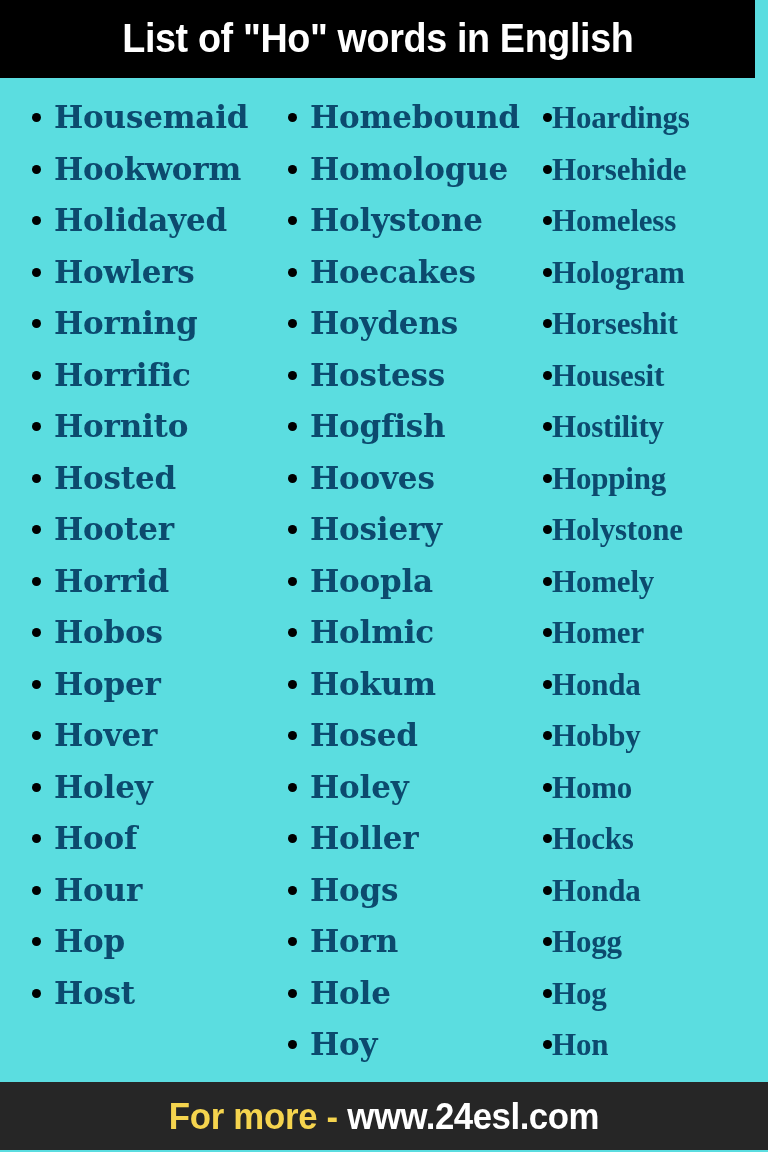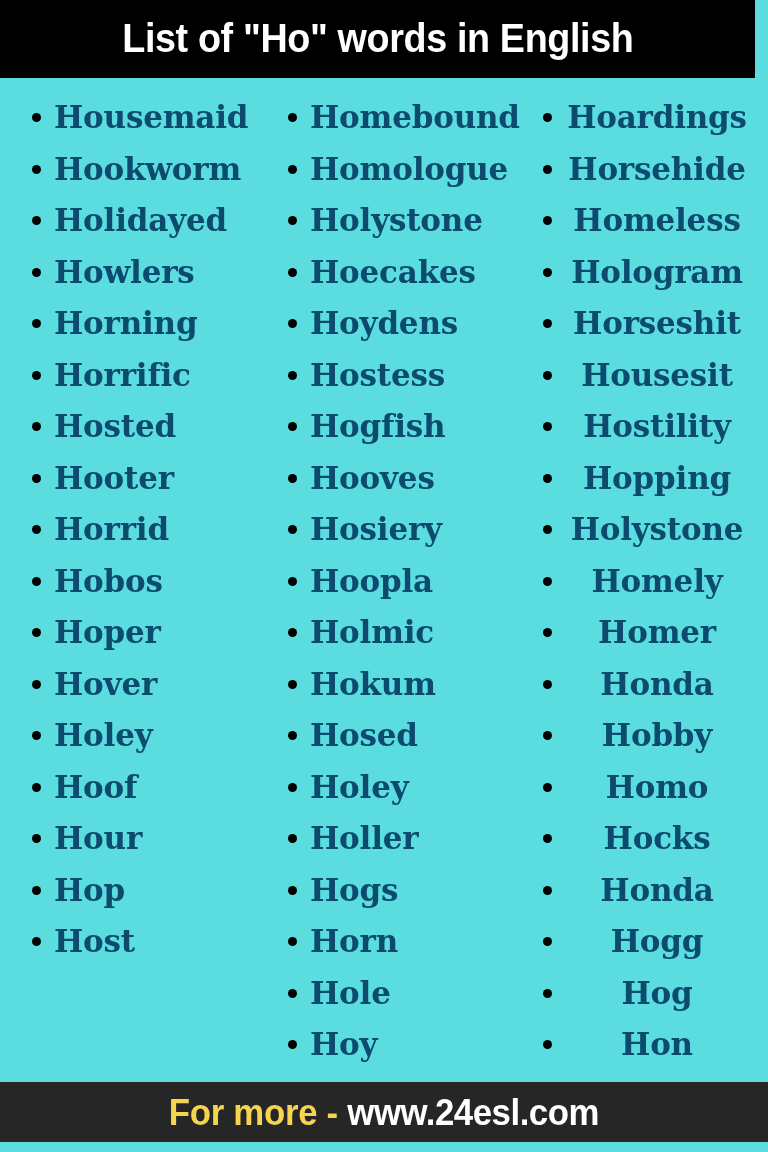--- a/index.html
+++ b/index.html
@@ -86,32 +86,33 @@
     font-family: "DejaVu Serif", "Liberation Serif", serif;
     font-weight: bold;
     font-size: 31px;
     line-height: 51.5px;
     white-space: nowrap;
     letter-spacing: -0.2px;
   }
   
   .col-3 .word-text {
     flex: 1 1 auto;
-    text-align: center;
+    text-align: left;
     padding-right: 6px;
+    font-family: Liberation Serif, serif;
   }
   .col-3 .bullet-dot { margin-right: 0; }
 
   
   .footer-bar {
     position: absolute;
     left: 0;
     top: 1082px;
     width: 768px;
-    height: 60px;
+    height: 68px;
     background: #262626;
     display: flex;
     align-items: center;
     justify-content: center;
     box-sizing: border-box;
   }
   .footer-inner {
     display: flex;
     align-items: baseline;
     white-space: nowrap;
@@ -162,20 +163,24 @@
       <li class="word-item">
           <span class="bullet-dot"></span>
           <span class="word-text">Horning</span>
         </li>
       <li class="word-item">
           <span class="bullet-dot"></span>
           <span class="word-text">Horrific</span>
         </li>
       <li class="word-item">
           <span class="bullet-dot"></span>
+          <span class="word-text">Hornito</span>
+        </li>
+      <li class="word-item">
+          <span class="bullet-dot"></span>
           <span class="word-text">Hosted</span>
         </li>
       <li class="word-item">
           <span class="bullet-dot"></span>
           <span class="word-text">Hooter</span>
         </li>
       <li class="word-item">
           <span class="bullet-dot"></span>
           <span class="word-text">Horrid</span>
         </li>

